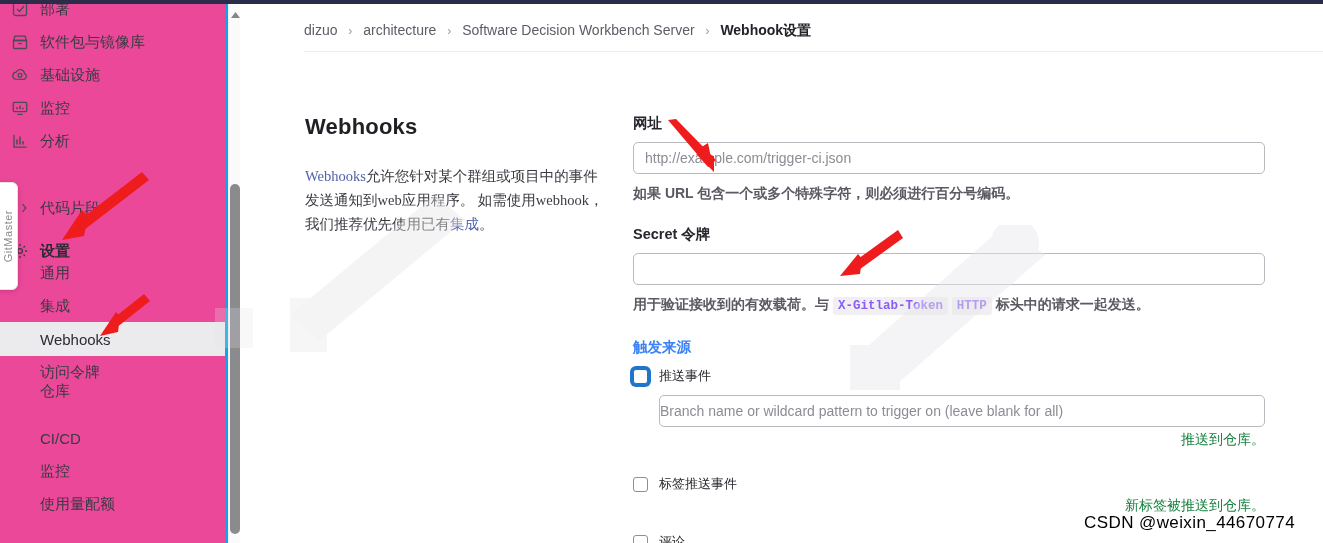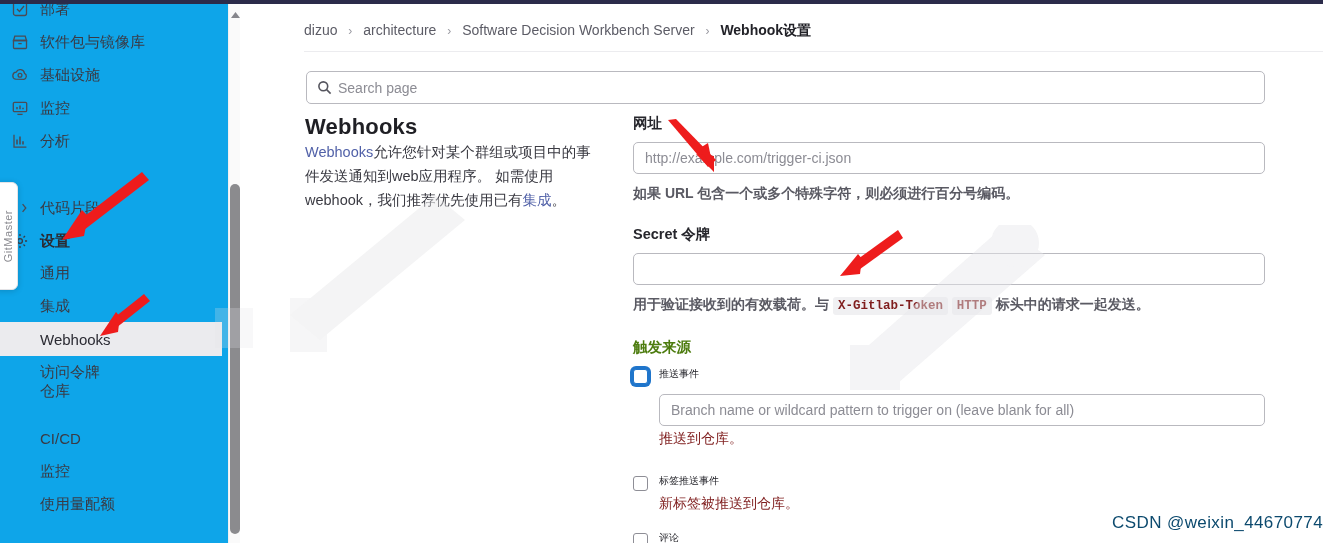--- a/index.html
+++ b/index.html
@@ -13,21 +13,21 @@
     color:#303030;
   }
   
   #topstrip{
     position:absolute; left:0; top:0; width:1323px; height:4px;
     background:#2b2b4a;
   }
   
   #sidebar{
     position:absolute; left:0; top:4px; width:228px; height:539px;
-    background:#0ea5e9; border-right:6px solid #0ea5e9;
+    background:#ec4899; border-right:3px solid #0ea5e9;
     overflow:hidden;
   }
   .nav-item{
     position:absolute; left:0; width:228px; height:34px;
     display:flex; align-items:center;
     font-size:15px; color:#3a3a44; white-space:nowrap;
   }
   .nav-item .ico{
     width:24px; height:24px; margin-left:8px; margin-right:8px;
     flex:0 0 24px; display:flex; align-items:center; justify-content:center;
@@ -88,62 +88,62 @@
     border:1px solid #b9b9bf; border-radius:5px; background:#fff;
     display:flex; align-items:center;
   }
   #search-box .sico{ margin-left:10px; margin-right:6px; display:flex; color:#55555e;}
   #search-ph{ font-size:14px; color:#8c8c94; }
 
   
   #desc-col{ position:absolute; left:64px; top:110px; width:300px; }
   #sec-title{ font-size:22px; font-weight:700; color:#1f1f24; letter-spacing:.2px;}
   #sec-body{
-    margin-top:0; font-size:14.5px; line-height:24px; color:#3a3a42;
+    margin-top:24px; font-size:14.5px; line-height:24px; color:#3a3a42;font-family:Liberation Serif, serif;
   }
   a.lnk{ color:#5161a8; text-decoration:none; }
 
   
   #form-col{ position:absolute; left:392px; top:110px; width:632px; }
   .fld-label{ font-size:14.5px; font-weight:700; color:#26262c; }
   .inp{
     margin-top:9px; width:632px; height:32px;
     border:1px solid #b9b9bf; border-radius:5px; background:#fff;
     display:flex; align-items:center;
   }
   .inp .ph{ margin-left:11px; font-size:14px; color:#8c8c94; }
   .help{ margin-top:9px; font-size:14px; color:#5a5a63; line-height:20px;font-weight:bold; }
   code.kbd{
     font-family:"Liberation Mono","DejaVu Sans Mono",monospace;
-    font-size:12.5px; background:#f0f0f2; color:#7f1d1d;
+    font-size:12.5px; background:#f0f0f2; color:#8b5cf6;
     padding:2px 5px; border-radius:3px;
   }
-  .grp-title{ margin-top:22px; font-size:14.5px; font-weight:700; color:#4d7c0f; }
+  .grp-title{ margin-top:22px; font-size:14.5px; font-weight:700; color:#3b82f6; }
   .cbrow{ margin-top:10px; display:flex; align-items:flex-start; }
   .cbox{
     width:15px; height:15px; flex:0 0 15px; margin-top:2px;
     border:1px solid #8e8e96; border-radius:3px; background:#fff;
   }
   .cbox.focused{ box-shadow:0 0 0 3px #1f75cb; border-color:#1f75cb; }
-  .cblabel{ margin-left:11px; font-size:10px; color:#26262c; }
-  .sub-help{ margin-left:26px; margin-top:4px; font-size:14px; color:#7f1d1d; }
+  .cblabel{ margin-left:11px; font-size:13px; color:#26262c; }
+  .sub-help{ margin-left:26px; margin-top:4px; font-size:14px; color:#15803d;text-align:right; }
   .branch-inp{
     margin-left:26px; margin-top:10px; width:606px; height:32px;
     border:1px solid #b9b9bf; border-radius:5px; background:#fff;
     display:flex; align-items:center;
   }
-  .branch-inp .ph{ margin-left:11px; font-size:14px; color:#8c8c94;text-align:center; }
+  .branch-inp .ph{ font-size:14px; color:#8c8c94;text-align:center; }
 
   
   .arrow{ position:absolute; pointer-events:none; }
 
   
   #wm-csdn{
-    position:absolute; right:0; bottom:10px;
-    font-size:17px; color:#0c4a6e; letter-spacing:.4px;
+    position:absolute; right:28px; bottom:10px;
+    font-size:17px; color:#000000; letter-spacing:.4px;
     font-family:"Liberation Sans",sans-serif;
   }
   .wm-blob{ position:absolute; pointer-events:none; opacity:.55; }
 </style>
 </head>
 <body>
 
 <div id="topstrip"></div>
 
 <div id="sidebar">
@@ -203,21 +203,21 @@
 
   <div class="nav-item" style="top:187px">
     <span class="ico">
       <svg width="18" height="18" viewBox="0 0 18 18" fill="none" stroke="#4b4b55" stroke-width="1.3">
         <path d="M6.4 5.2 3.2 9l3.2 3.8M11.6 5.2 14.8 9l-3.2 3.8"></path>
       </svg>
     </span>
     <span class="lbl">代码片段</span>
   </div>
 
-  <div class="nav-item bold" style="top:220px">
+  <div class="nav-item bold" style="top:230px">
     <span class="ico">
       <svg width="18" height="18" viewBox="0 0 18 18" fill="none" stroke="#3a3a44" stroke-width="1.3">
         <circle cx="9" cy="9" r="2.4"></circle>
         <path d="M9 1.9v2.1M9 14v2.1M16.1 9H14M4 9H1.9M14 4l-1.5 1.5M5.5 12.5 4 14M14 14l-1.5-1.5M5.5 5.5 4 4"></path>
       </svg>
     </span>
     <span class="lbl">设置</span>
   </div>
 
   <div class="nav-item sub" style="top:252px">
@@ -272,29 +272,20 @@
     <span class="crumb">dizuo</span>
     <span class="sep">›</span>
     <span class="crumb">architecture</span>
     <span class="sep">›</span>
     <span class="crumb">Software Decision Workbench Server</span>
     <span class="sep">›</span>
     <span class="crumb last">Webhook设置</span>
   </div>
   <div id="bc-rule"></div>
 
-  <div id="search-box">
-    <span class="sico">
-      <svg width="15" height="15" viewBox="0 0 15 15" fill="none" stroke="#55555e" stroke-width="1.6">
-        <circle cx="6.3" cy="6.3" r="4.4"></circle>
-          <path d="M9.6 9.6 13.6 13.6"></path>
-      </svg>
-    </span>
-    <span id="search-ph">Search page</span>
-  </div>
 
   <div id="desc-col">
     <div id="sec-title">Webhooks</div>
     <div id="sec-body">
       <a class="lnk" href="#">Webhooks</a><span>允许您针对某个群组或项目中的事件发送通知到web应用程序。 如需使用webhook，我们推荐优先使用已有</span><a class="lnk" href="#">集成</a><span>。</span>
     </div>
   </div>
 
   <div id="form-col">
 

